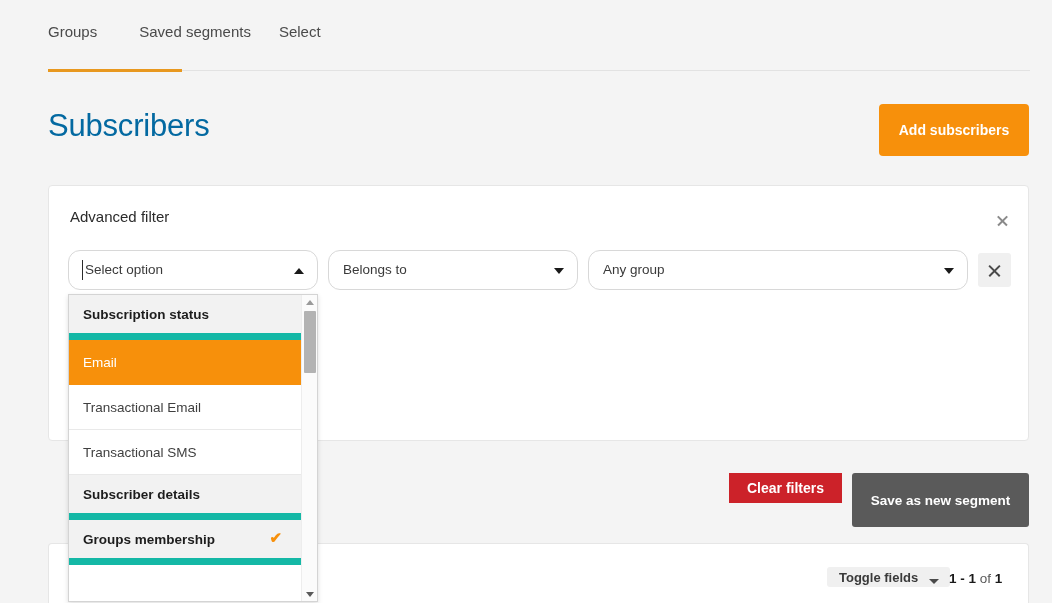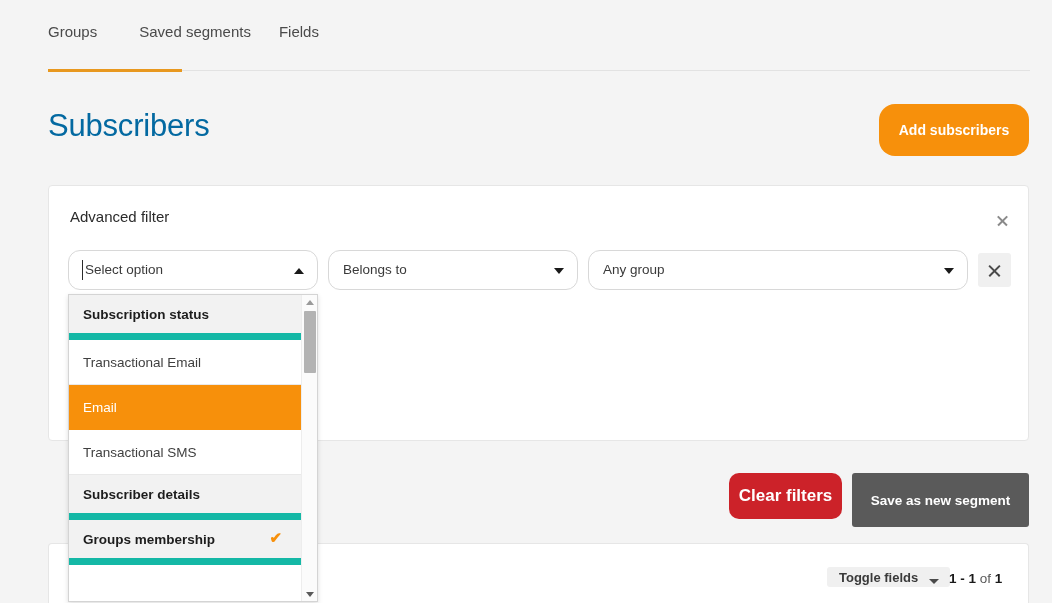--- a/index.html
+++ b/index.html
@@ -35,21 +35,21 @@
     background: #e2e2e2;
   }
 
   
   .page-title {
     position: absolute; left: 48px; top: 108px;
     font-size: 31px; font-weight: normal; color: #0369a1; letter-spacing: -0.2px;
   }
   .add-btn {
     position: absolute; left: 879px; top: 104px; width: 150px; height: 52px;
-    background: #f7900b; border: none; border-radius: 16px;
+    background: #f7900b; border: none; border-radius: 4px;
     color: #ffffff; font-size: 14px; font-weight: bold;
     font-family: "Liberation Sans", sans-serif; cursor: pointer;
   }
 
   
   .filter-card {
     position: absolute; left: 48px; top: 185px; width: 981px; height: 256px;
     background: #ffffff; border: 1px solid #e6e6e6; border-radius: 4px;
   }
   .filter-title {
@@ -102,23 +102,23 @@
     position: absolute; left: 978px; top: 253px; width: 33px; height: 34px;
     background: #f0f0f0; border: none; border-radius: 3px; cursor: pointer;
     display: flex; align-items: center; justify-content: center;
   }
   .remove-btn .x-glyph::before, .remove-btn .x-glyph::after {
     background: #4a4a4a; width: 15px; height: 1.8px; left: -1px;
   }
 
   
   .clear-btn {
-    position: absolute; left: 729px; top: 473px; width: 113px; height: 46px;
-    background: #cc2229; border: none; border-radius: 10px;
-    color: #fff; font-size: 17px; font-weight: bold;
+    position: absolute; left: 729px; top: 473px; width: 113px; height: 30px;
+    background: #cc2229; border: none; border-radius: 0;
+    color: #fff; font-size: 14px; font-weight: bold;
     font-family: "Liberation Sans", sans-serif; cursor: pointer;
   }
   .save-btn {
     position: absolute; left: 852px; top: 473px; width: 177px; height: 54px;
     background: #5a5a5a; border: none; border-radius: 3px;
     color: #fff; font-size: 13.5px; font-weight: bold;
     font-family: "Liberation Sans", sans-serif; cursor: pointer;
   }
 
   
@@ -198,21 +198,21 @@
 </style>
 </head>
 <body>
 
 <div class="page">
 
   <div class="tabbar">
     <div class="tabs">
       <div class="tab">Groups</div>
       <div class="tab">Saved segments</div>
-      <div class="tab">Fields</div>
+      <div class="tab">Select</div>
     </div>
     <div class="tab-rule"></div>
     <div class="tab-underline"></div>
   </div>
 
   <div class="page-title">Subscribers</div>
   <button class="add-btn">Add subscribers</button>
 
   <div class="filter-card">
     <div class="filter-title">Advanced filter</div>
@@ -256,26 +256,26 @@
     </div>
   </div>
 
   <div class="dropdown">
     <div class="dd-list">
 
       <div class="dd-group">
         <span>Subscription status</span>
       </div>
 
+      <div class="dd-item sel">
+        <span>Email</span>
+      </div>
+
       <div class="dd-item">
         <span>Transactional Email</span>
-      </div>
-
-      <div class="dd-item sel">
-        <span>Email</span>
       </div>
 
 
       <div class="dd-item">
         <span>Transactional SMS</span>
       </div>
 
       <div class="dd-group">
         <span>Subscriber details</span>
       </div>

